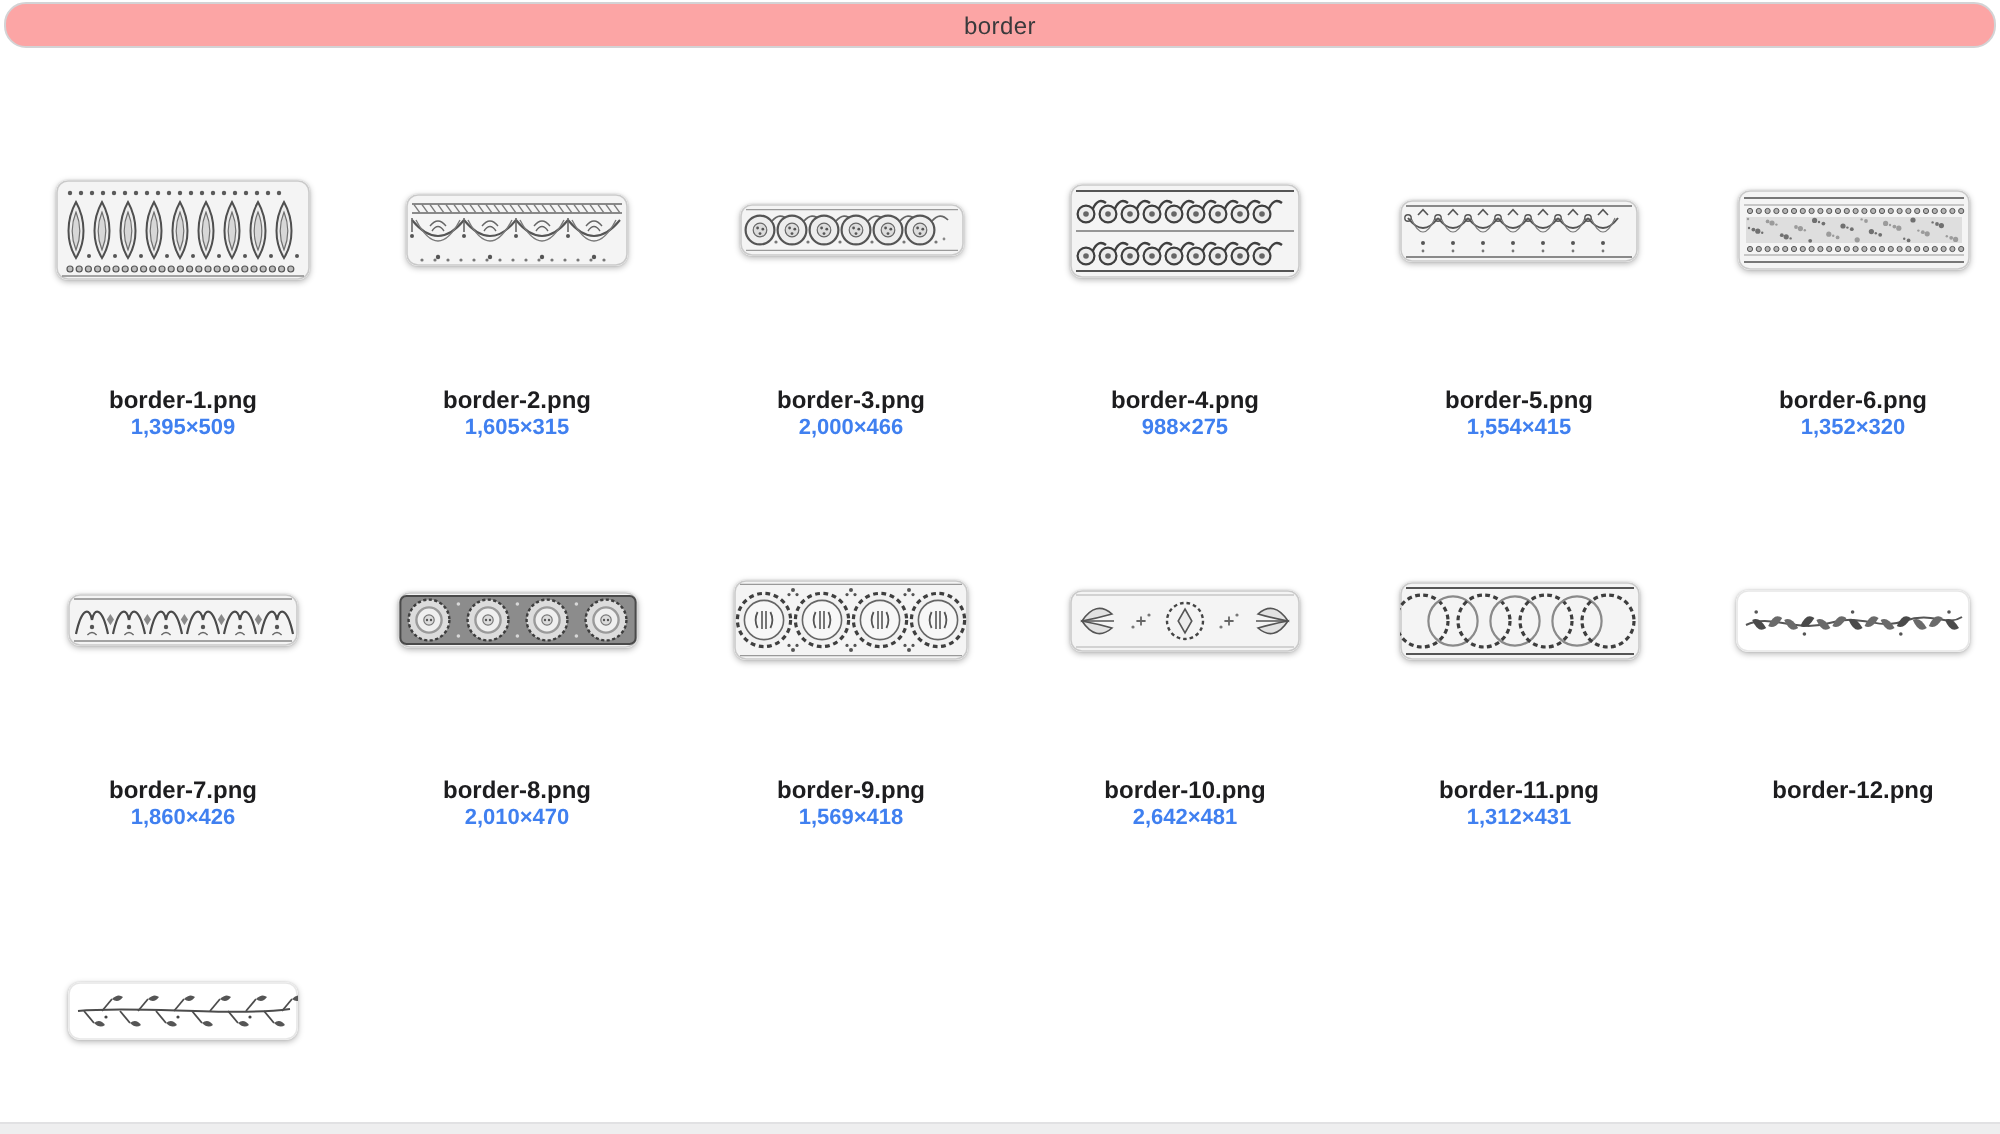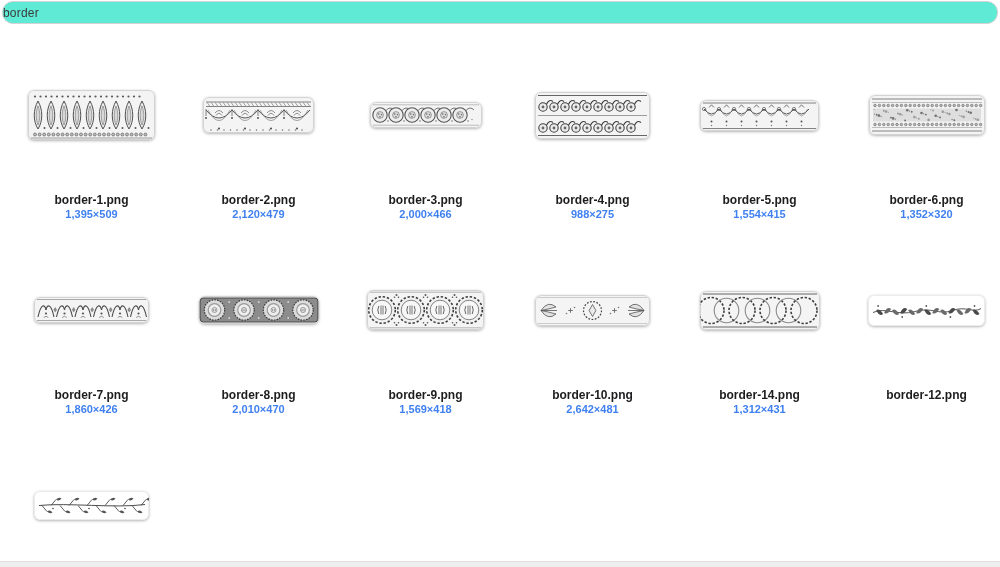--- a/index.html
+++ b/index.html
@@ -2,22 +2,22 @@
 <html><head>
 <meta charset="utf-8">
 <style>
   html,body{margin:0;padding:0;}
   body{
     width:1000px;height:567px;overflow:hidden;background:#ffffff;
     font-family:"Liberation Sans","DejaVu Sans",sans-serif;position:relative;
   }
   .titlebar-field{
     position:absolute;left:2px;right:2px;top:1px;height:21px;
-    background:#5eead4;border:1px solid #d3d3d5;border-radius:11px;
-    display:flex;align-items:center;justify-content:flex-start;
+    background:#fca5a5;border:1px solid #d3d3d5;border-radius:11px;
+    display:flex;align-items:center;justify-content:center;
   }
   .titlebar-text{font-size:12px;color:#3a3a3c;letter-spacing:.2px;}
   .grid{
     position:absolute;top:40px;left:8px;width:1002px;
     display:grid;grid-template-columns:repeat(6,167px);row-gap:14px;
   }
   .cell{display:flex;flex-direction:column;align-items:center;font-weight:bold;}
   .thumb-area{height:150px;display:flex;align-items:center;justify-content:center;}
   .thumb{
     border-radius:6px;overflow:hidden;line-height:0;
@@ -187,21 +187,21 @@
               <circle cx="60" cy="33" r=".8" fill="#777"></circle>
               <circle cx="66.5" cy="33" r=".8" fill="#777"></circle>
               <circle cx="73" cy="33" r=".8" fill="#777"></circle>
               <circle cx="79.5" cy="33" r=".8" fill="#777"></circle>
               <circle cx="86" cy="33" r=".8" fill="#777"></circle>
               <circle cx="92.5" cy="33" r=".8" fill="#777"></circle>
               <circle cx="99" cy="33" r=".8" fill="#777"></circle>
             </svg></div>
         </div>
         <div class="fname">border-2.png</div>
-        <div class="fsize">2,120×479</div>
+        <div class="fsize">1,605×315</div>
       </div>
       <div class="cell">
         <div class="thumb-area">
           <div class="thumb"><svg width="112" height="26" viewBox="0 0 112 26">
               <rect x=".5" y=".5" width="111" height="25" rx="5.5" fill="#f4f4f4" stroke="#c9c9c9" stroke-width=".8"></rect>
               <line x1="3" y1="2.8" x2="109" y2="2.8" stroke="#999" stroke-width=".6"></line>
               <line x1="3" y1="23.2" x2="109" y2="23.2" stroke="#999" stroke-width=".6"></line>
               <circle cx="10" cy="13" r="7.2" fill="#ededed" stroke="#555" stroke-width="1.1"></circle>
               <circle cx="10" cy="13" r="3.4" fill="#dcdcdc" stroke="#666" stroke-width=".6"></circle>
               <circle cx="8.8" cy="12" r=".7" fill="#555"></circle>
@@ -642,21 +642,21 @@
               <line x1="3" y1="36" x2="117" y2="36" stroke="#555" stroke-width=".9"></line>
               <circle cx="11" cy="19.5" r="13" fill="none" stroke="#3e3e3e" stroke-width="1.6" stroke-dasharray="2.4,1.7"></circle>
               <circle cx="26.5" cy="19.5" r="12.3" fill="none" stroke="#8a8a8a" stroke-width="1.1"></circle>
               <circle cx="42" cy="19.5" r="13" fill="none" stroke="#3e3e3e" stroke-width="1.6" stroke-dasharray="2.4,1.7"></circle>
               <circle cx="57.5" cy="19.5" r="12.3" fill="none" stroke="#8a8a8a" stroke-width="1.1"></circle>
               <circle cx="73" cy="19.5" r="13" fill="none" stroke="#3e3e3e" stroke-width="1.6" stroke-dasharray="2.4,1.7"></circle>
               <circle cx="88.5" cy="19.5" r="12.3" fill="none" stroke="#8a8a8a" stroke-width="1.1"></circle>
               <circle cx="104" cy="19.5" r="13" fill="none" stroke="#3e3e3e" stroke-width="1.6" stroke-dasharray="2.4,1.7"></circle>
             </svg></div>
         </div>
-        <div class="fname">border-14.png</div>
+        <div class="fname">border-11.png</div>
         <div class="fsize">1,312×431</div>
       </div>
       <div class="cell">
         <div class="thumb-area">
           <div class="thumb"><svg width="117" height="31" viewBox="0 0 117 31">
               <rect x=".5" y=".5" width="116" height="30" rx="5.5" fill="#ffffff" stroke="#e6e6e6" stroke-width=".8"></rect>
               <path d="M5,17.5 C17.55,11.5 29.25,21.5 46.800000000000004,16.5 S70.2,20.5 84.24,15.5 S105.3,18.5 113,13.5" fill="none" stroke="#555" stroke-width="1"></path>
               <path d="M8.1,15 q3,7 7,4 q-3.5,-6 -7,-4 Z" fill="#4a4a4a"></path>
               <circle cx="10.1" cy="11" r=".9" fill="#555"></circle>
               <path d="M16.1,18 q3,-7 7,-4 q-3.5,6 -7,4 Z" fill="#6a6a6a"></path>

